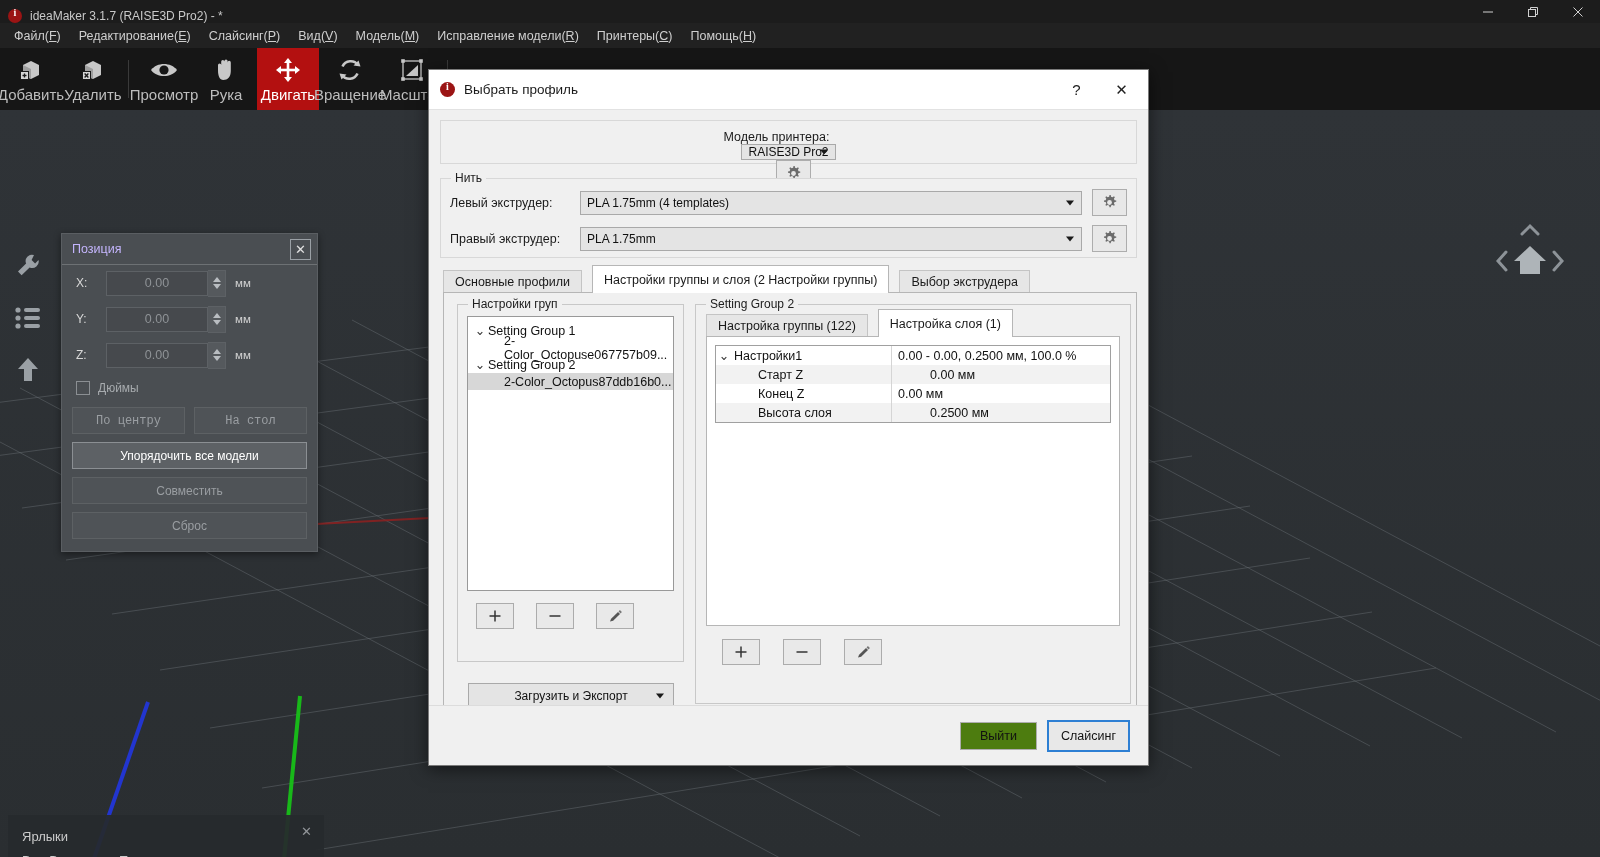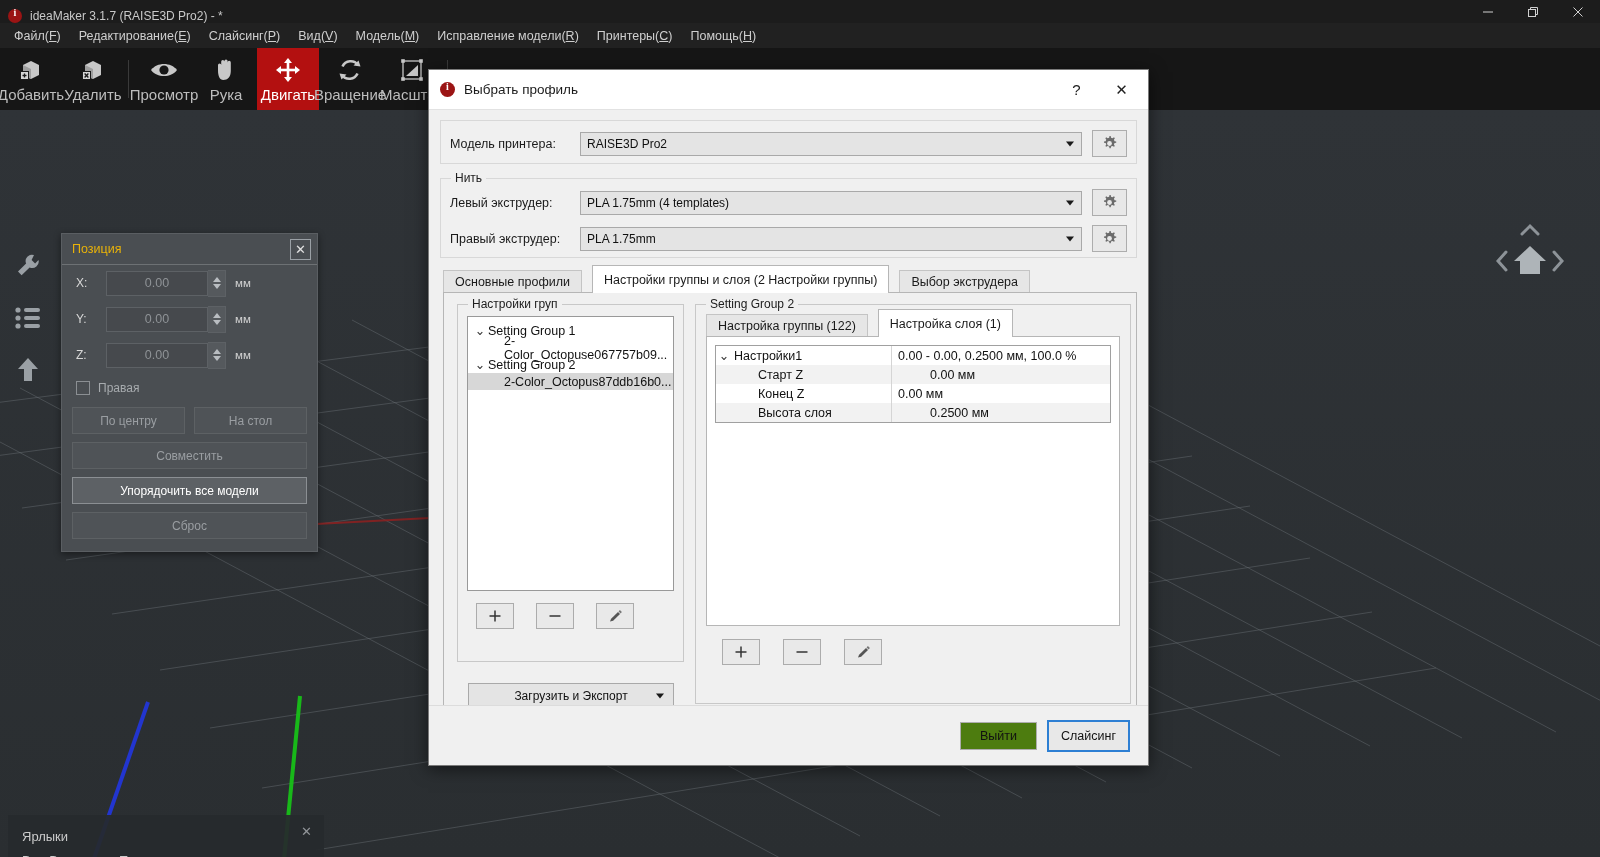--- a/index.html
+++ b/index.html
@@ -79,21 +79,21 @@
   
   .pospanel {
     position:absolute; left:61px; top:233px; width:255px; height:317px;
     background:#4a4e52; border:1px solid #5a5e62;
     box-shadow:0 2px 7px rgba(0,0,0,.45);
   }
   .pp-head {
     height:30px; display:flex; align-items:center; padding:0 6px 0 10px;
     border-bottom:1px solid #6d7174;
   }
-  .pp-title { font-size:12.5px; color:#eab308; }
+  .pp-title { font-size:12.5px; color:#c4b5fd; }
   .pp-close {
     margin-left:auto; width:19px; height:19px; border:1px solid #9aa0a5;
     color:#e2e2e2; font-size:13px; display:flex; align-items:center; justify-content:center;
     line-height:1;
   }
   .pp-row { display:flex; align-items:center; height:36px; padding-left:14px; }
   .pp-lab { width:30px; font-size:12px; color:#d8d8d8; }
   .pp-input {
     width:100px; height:23px; background:#46494d; border:1px solid #5d6165;
     display:flex; align-items:center; justify-content:center;
@@ -114,21 +114,21 @@
   .pp-box { width:12px; height:12px; border:1px solid #8b8f93; background:#4a4e52; }
   .pp-check span { font-size:12px; color:#a7abae; margin-left:8px; }
   .pp-btns { padding:8px 10px 0 10px; }
   .pp-btn {
     height:25px; background:#4f5357; border:1px solid #5d6164;
     display:flex; align-items:center; justify-content:center;
     font-size:12px; color:#9a9ea2; margin-bottom:8px;
   }
   .pp-btn.on { background:#5d6165; color:#ffffff; border-color:#8b8f93; }
   .pp-half { display:flex; gap:9px; }
-  .pp-half .pp-btn { flex:1; }
+  .pp-half .pp-btn { flex:1;font-family:Liberation Mono, monospace; }
 
   
   .shortcuts {
     position:absolute; left:8px; top:705px; width:316px; height:152px;
     background:#262a2d; opacity:.93; padding:10px 14px;
     box-sizing:border-box;
   }
   .sc-close { position:absolute; right:12px; top:9px; color:#9a9ea2; font-size:13px; }
   .sc-line { font-size:13px; color:#d7d7d7; line-height:23.5px; white-space:nowrap; }
 
@@ -567,48 +567,48 @@
       <div class="pp-input">0.00</div>
       <div class="pp-spin">
           <i class="up"></i>
           <i class="dn"></i>
         </div>
       <div class="pp-unit">мм</div>
     </div>
 
     <div class="pp-check">
       <div class="pp-box"></div>
-      <span>Правая</span>
+      <span>Дюймы</span>
     </div>
 
     <div class="pp-btns">
       <div class="pp-half">
         <div class="pp-btn">По центру</div>
         <div class="pp-btn">На стол</div>
       </div>
+      <div class="pp-btn on">Упорядочить все модели</div>
       <div class="pp-btn">Совместить</div>
-      <div class="pp-btn on">Упорядочить все модели</div>
       <div class="pp-btn">Сброс</div>
     </div>
   </div>
 
   <div class="dialog">
     <div class="dlg-title">
       <div class="dlg-ico"></div>
       <div class="dlg-t">Выбрать профиль</div>
       <div class="dlg-acts">
         <div class="dlg-act">?</div>
         <div class="dlg-act">✕</div>
       </div>
     </div>
 
     <div class="dlg-body">
 
       <div class="gbox" style="height:42px;">
-        <div class="field-row" style="padding-top:9px;">
+        <div class="field-row" style="padding-top:9px;flex-direction:column;">
           <div class="field-lab">Модель принтера:</div>
           <div class="combo">
             <span>RAISE3D Pro2</span>
             <span class="arw"></span>
           </div>
           <div class="gearbtn">
             <svg width="17" height="17" viewBox="0 0 17 17">
               <path d="M8.5 1 l1.2 0 l.35 1.7 a5.8 5.8 0 0 1 1.5 .62 l1.45-.95 l.85 .85 l-.95 1.45 a5.8 5.8 0 0 1 .62 1.5 l1.7 .35 l0 1.2 l-1.7 .35 a5.8 5.8 0 0 1 -.62 1.5 l.95 1.45 l-.85 .85 l-1.45-.95 a5.8 5.8 0 0 1 -1.5 .62 l-.35 1.7 l-1.2 0 l-.35-1.7 a5.8 5.8 0 0 1 -1.5-.62 l-1.45 .95 l-.85-.85 l.95-1.45 a5.8 5.8 0 0 1 -.62-1.5 l-1.7-.35 l0-1.2 l1.7-.35 a5.8 5.8 0 0 1 .62-1.5 l-.95-1.45 l.85-.85 l1.45 .95 a5.8 5.8 0 0 1 1.5-.62 Z" fill="#6b6b6b"></path>
               <circle cx="8.5" cy="8.5" r="2.4" fill="#e8e8e8"></circle>
             </svg>

